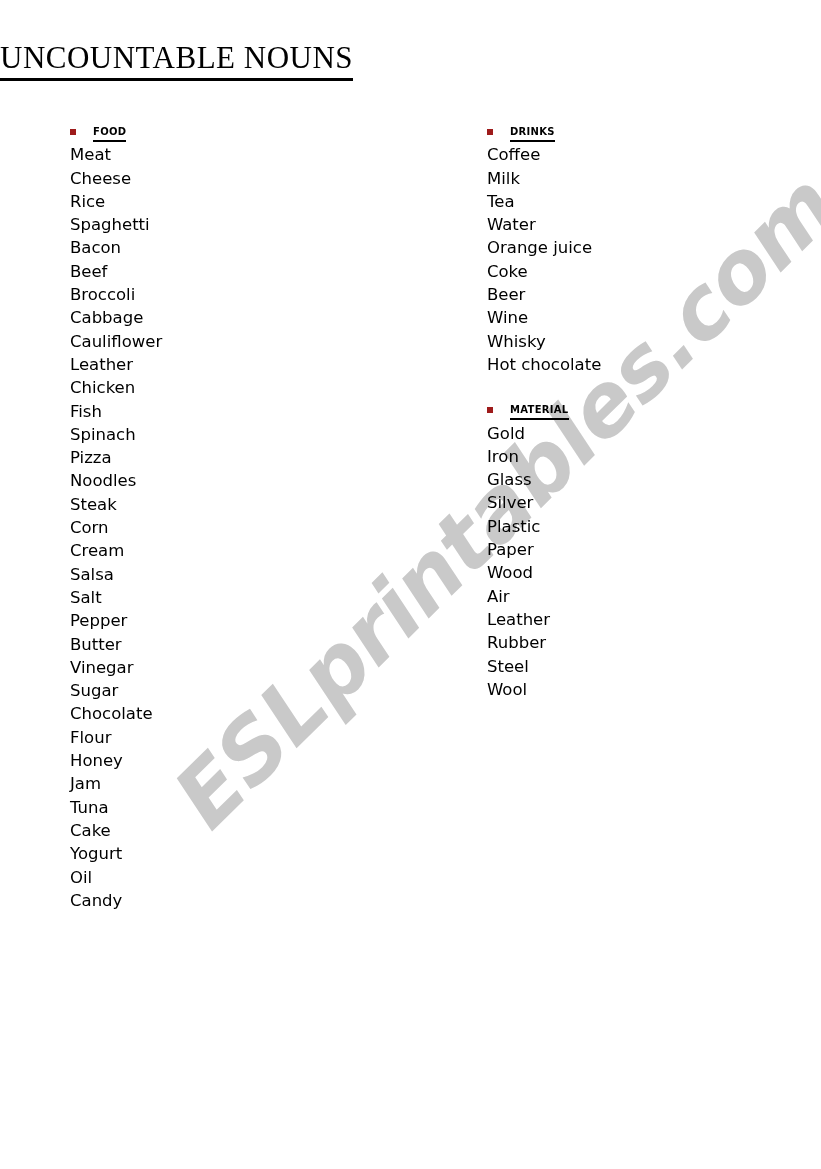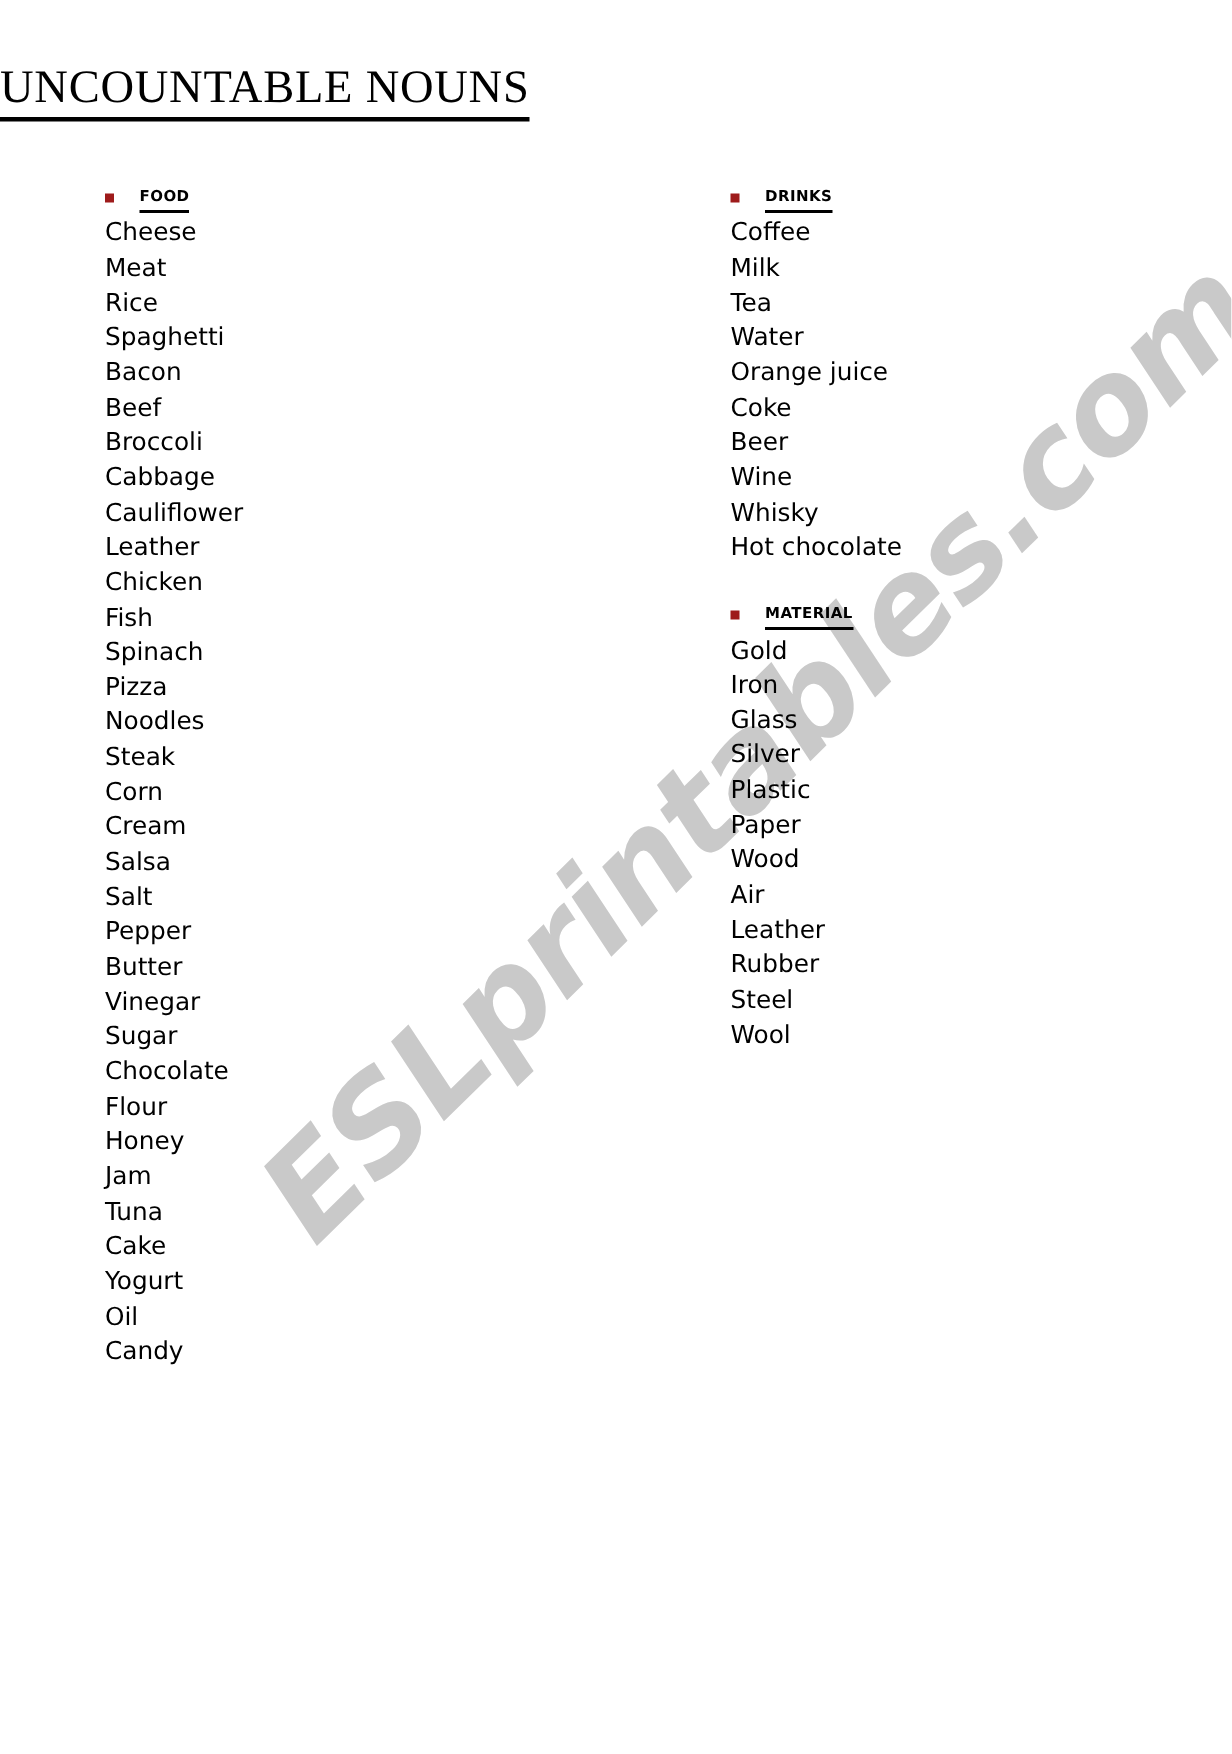--- a/index.html
+++ b/index.html
@@ -142,22 +142,22 @@
       <span class="title-inner">UNCOUNTABLE NOUNS</span>
     </div>
 
     <div class="column" id="column-left">
 
       <div class="section">
         <div class="section-header">
           <span class="bullet-square"></span><span class="section-title">FOOD</span>
         </div>
         <ul class="word-list">
+          <li class="word-item">Meat</li>
           <li class="word-item">Cheese</li>
-          <li class="word-item">Meat</li>
           <li class="word-item">Rice</li>
           <li class="word-item">Spaghetti</li>
           <li class="word-item">Bacon</li>
           <li class="word-item">Beef</li>
           <li class="word-item">Broccoli</li>
           <li class="word-item">Cabbage</li>
           <li class="word-item">Cauliflower</li>
           <li class="word-item">Leather</li>
           <li class="word-item">Chicken</li>
           <li class="word-item">Fish</li>

